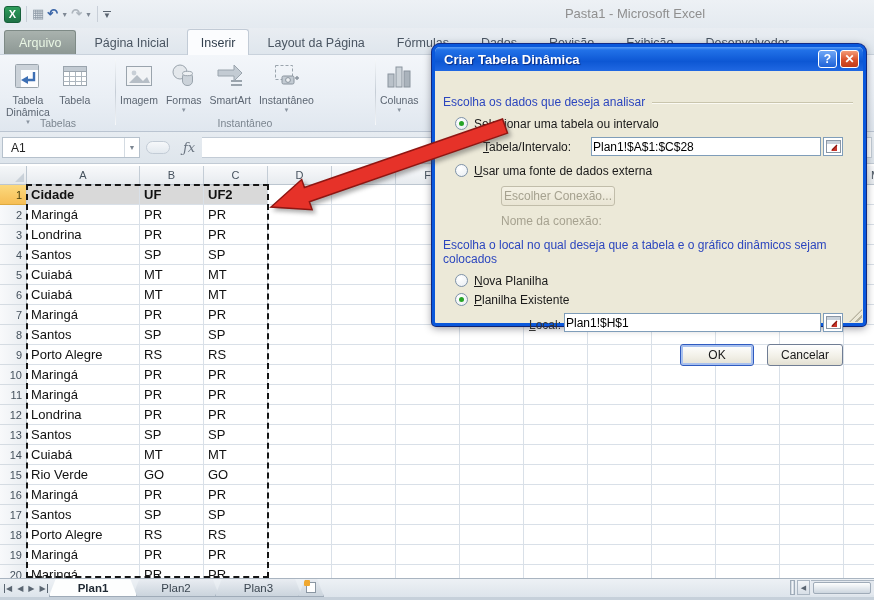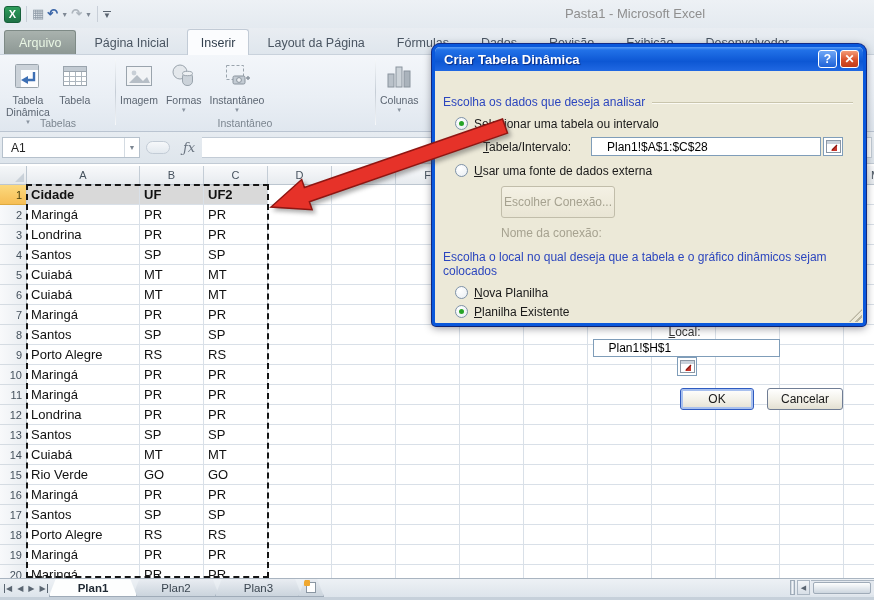--- a/index.html
+++ b/index.html
@@ -104,28 +104,28 @@
   .dclose { background:linear-gradient(180deg,#F49B76,#D9512A 55%,#C23A18); }
   .dbody { padding:8px 10px 0 8px; position:relative; height:252px; }
   .dsection { display:flex; align-items:center; color:#2C46BE; font-size:12px; margin-top:16px; }
   .dsection .sline { flex:1; height:2px; border-top:1px solid #C9C5AD; border-bottom:1px solid #FBFAF3; margin-left:7px; margin-top:2px; }
   .radiorow { display:flex; align-items:flex-start; margin:8px 0 0 12px; font-size:12px; color:#1A1A1A; }
   .radio { width:13px; height:13px; border-radius:50%; border:1px solid #7E92A8; background:radial-gradient(circle at 35% 30%,#FFFFFF,#E8EDF2); margin-right:6px; position:relative; }
   .radio.on:after { content:""; position:absolute; left:3px; top:3px; width:5px; height:5px; border-radius:50%; background:#27A427; }
   .dgray { color:#A6A290; }
   .fieldrow { display:flex; align-items:center; margin:6px 10px 0 40px; }
   .fieldrow .flabel { width:108px; font-size:12px; color:#1A1A1A; }
-  .dinput { flex:1; height:19px; border:1px solid #7F9DB9; background:#fff; font-size:12px; padding:1px 15px;
+  .dinput { flex:1; height:19px; border:1px solid #7F9DB9; background:#fff; font-size:12px; padding:1px 1px;
     font-family:"Liberation Sans", sans-serif; color:#000; }
   .rangebtn { width:20px; height:19px; border:1px solid #7F9DB9; background:#fff; margin-left:2px;
     display:flex; align-items:center; justify-content:center; }
-  .connbtn { margin:8px 0 0 58px; width:114px; height:32px; border:1px solid #C1BDAA; border-radius:3px;
+  .connbtn { margin:8px 0 0 58px; width:114px; height:20px; border:1px solid #C1BDAA; border-radius:3px;
     background:linear-gradient(180deg,#F4F1E4,#E9E5D4); color:#A6A290; font-size:12px; display:flex; align-items:center; justify-content:center; }
   .connname { margin:8px 0 0 58px; font-size:12px; }
-  .localrow { display:flex; align-items:center; margin:6px 10px 0 86px;flex-direction:column; }
+  .localrow { display:flex; align-items:flex-end; margin:6px 10px 0 86px; }
   .localrow .flabel2 { width:35px; font-size:12px; }
   .btnrow { display:flex; justify-content:flex-end; gap:13px; margin:12px 10px 0 0; }
   .xpbtn { width:76px; height:22px; border:1px solid #707D94; border-radius:3px; font-size:12px; color:#1A1A1A;
     background:linear-gradient(180deg,#FFFFFF,#F1EFE6 60%,#E3E0D2); display:flex; align-items:center; justify-content:center; }
   .xpbtn.focus { width:74px; border:1px solid #2F5BC0; box-shadow:inset 0 0 0 2px #A8C0EE; }
   .grip { position:absolute; right:1px; bottom:1px; width:13px; height:13px;
     background:repeating-linear-gradient(135deg, transparent 0 3px, #B8B4A0 3px 5px);
     clip-path:polygon(100% 0, 100% 100%, 0 100%); }
   u { text-decoration:underline; }
 
@@ -211,20 +211,30 @@
               <rect x="14.5" y="12.5" width="10" height="13" rx="4.5" fill="#CBD2D9" stroke="#9AA4AD"></rect>
               <ellipse cx="19.5" cy="13.5" rx="5" ry="2.2" fill="#EDF0F3" stroke="#9AA4AD"></ellipse>
             </svg>
           </div>
           <div class="rlb">Formas</div>
           <div class="rarrow">▼</div>
         </div>
         <div class="rbtn">
           <div class="ric">
             <svg width="32" height="32" viewBox="0 0 32 32">
+              <polygon points="4,10 20,10 20,5 28,13 20,21 20,16 4,16" fill="#C3CBD3" stroke="#9AA4AD"></polygon>
+              <rect x="17" y="20" width="11" height="2" fill="#9AA4AD"></rect>
+              <rect x="17" y="24" width="11" height="2" fill="#9AA4AD"></rect>
+            </svg>
+          </div>
+          <div class="rlb">SmartArt</div>
+        </div>
+        <div class="rbtn">
+          <div class="ric">
+            <svg width="32" height="32" viewBox="0 0 32 32">
               <rect x="5.5" y="5.5" width="17" height="14" fill="none" stroke="#9AA4AD" stroke-dasharray="3 2"></rect>
               <rect x="12" y="16" width="12" height="8" rx="1.5" fill="#C3CBD3" stroke="#8A949E"></rect>
               <circle cx="18" cy="20" r="2.4" fill="#EDF0F3" stroke="#8A949E"></circle>
               <path d="M25 18h4M27 16v4" stroke="#8A949E" stroke-width="1.4"></path>
             </svg>
           </div>
           <div class="rlb">Instantâneo</div>
           <div class="rarrow">▼</div>
         </div>
       </div>

